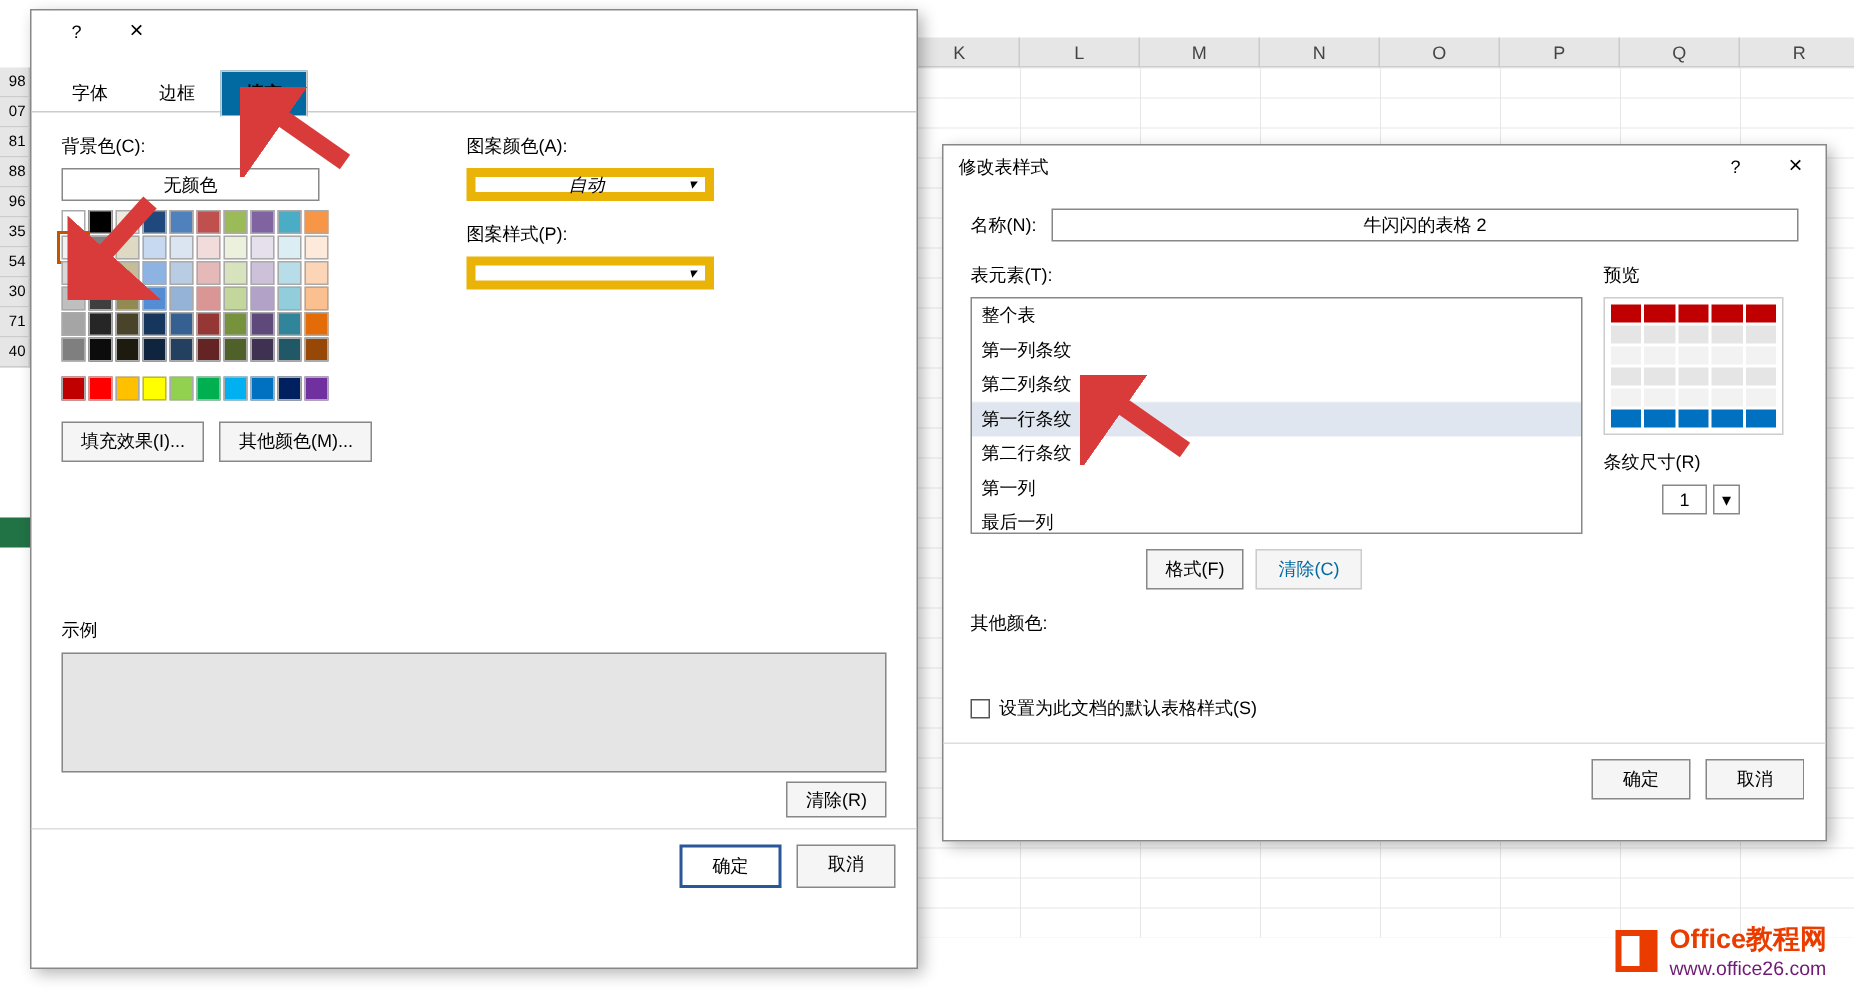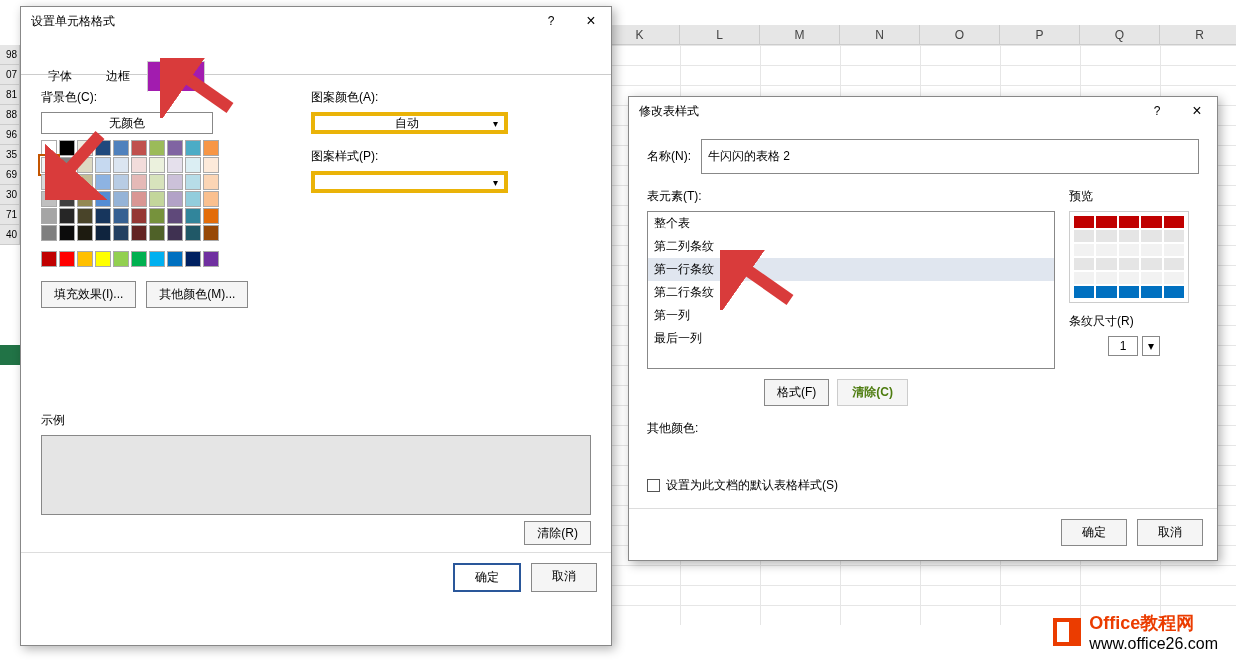--- a/index.html
+++ b/index.html
@@ -15,81 +15,81 @@
     .selected-cell { position: absolute; top: 345px; left: 0; width: 20px; height: 20px; background: #217346; }
 
     
     .dlg1 { position: absolute; top: 6px; left: 20px; width: 592px; height: 640px; background: #fff; border: 1px solid #888; box-shadow: 3px 3px 10px rgba(0,0,0,0.3); }
     .dlg-title { height: 28px; display: flex; align-items: center; padding: 0 0 0 10px; }
     .dlg-title-text { flex: 1; }
     .dlg-title-btns { display: flex; }
     .dlg-tbtn { width: 40px; height: 28px; display: flex; align-items: center; justify-content: center; cursor: pointer; }
     
     .tabs { display: flex; padding: 0 10px; border-bottom: 1px solid #ccc; margin-top: 8px; }
-    .tab { padding: 6px 16px; cursor: pointer; border: 1px solid transparent; position: relative; top: 18px; }
-    .tab.active { border: 1px solid #ccc; border-bottom: 1px solid #fff; background: #a21caf; font-weight: bold; }
+    .tab { padding: 6px 16px; cursor: pointer; border: 1px solid transparent; position: relative; top: 4px; }
+    .tab.active { border: 1px solid #ccc; border-bottom: 1px solid #fff; background: #0369a1; font-weight: bold; }
 
     .dlg-body { padding: 14px 20px; display: flex; gap: 40px; }
     .col-left { flex: 0 0 230px; }
     .col-right { flex: 1; }
     .lbl { margin-bottom: 6px; display: block; }
 
     .nocolor-btn { width: 172px; height: 22px; border: 1px solid #888; text-align: center; line-height: 20px; margin-bottom: 6px; }
     .swatch-grid { display: grid; grid-template-columns: repeat(10, 17px); gap: 1px; margin-bottom: 10px; }
     .swatch { width: 16px; height: 16px; border: 1px solid #aaa; cursor: pointer; }
     .swatch.selected { outline: 2px solid #c45500; outline-offset: 1px; }
     .std-colors { display: grid; grid-template-columns: repeat(10, 17px); gap: 1px; margin-top: 8px; }
 
     .btn-row { display: flex; gap: 10px; margin-top: 14px; }
     .btn { padding: 4px 12px; border: 1px solid #888; background: #f5f5f5; cursor: pointer; }
 
-    .dropdown { width: 197px; height: 22px; border: 4px solid #eab308; display: flex; align-items: center; padding: 0 6px; justify-content: space-between; margin-bottom: 14px; }
+    .dropdown { width: 165px; height: 22px; border: 6px solid #eab308; display: flex; align-items: center; padding: 0 6px; justify-content: space-between; margin-bottom: 14px; font-style: italic; }
     .dropdown .chev { font-size: 10px; }
 
     .sample-box { margin: 90px 32px 0 20px; }
     .sample-area { width: 550px; height: 80px; border: 1px solid #888; background: #e5e5e5; margin-top: 4px; }
 
     .clear-row { text-align: right; padding: 10px 20px; }
     .dlg-footer { border-top: 1px solid #ddd; padding: 10px 14px; display: flex; justify-content: flex-end; gap: 10px; }
     .ok-btn { border: 2px solid #2a579a; padding: 4px 20px; background: #fff; }
     .cancel-btn { padding: 4px 20px; border: 1px solid #888; background: #f5f5f5; }
 
     
     .dlg2 { position: absolute; top: 96px; left: 628px; width: 590px; height: 465px; background: #fff; border: 1px solid #888; box-shadow: 3px 3px 10px rgba(0,0,0,0.3); }
     .dlg2-body { padding: 14px 18px; }
     .name-row { display: flex; align-items: center; gap: 10px; margin-bottom: 14px; }
-    .name-input { flex: 1; border: 1px solid #888; height: 35px; padding: 0 6px; }
+    .name-input { flex: 1; border: 1px solid #888; height: 22px; padding: 0 6px; text-align: center; }
     .mid-row { display: flex; gap: 14px; }
     .left-col { flex: 1; }
     .right-col { flex: 0 0 130px; }
     .listbox { border: 1px solid #888; height: 158px; overflow-y: scroll; }
     .list-item { padding: 3px 6px; cursor: pointer; }
     .list-item.sel { background: #e0e6ef; }
     .btn-row2 { display: flex; gap: 8px; margin-top: 10px; justify-content: center; padding-right: 30px; }
-    .btn-dis { padding: 4px 14px; border: 1px solid #ccc; color: #4d7c0f; background: #f5f5f5; font-weight: bold; }
+    .btn-dis { padding: 4px 14px; border: 1px solid #ccc; color: #0369a1; background: #f5f5f5; }
     .preview-box { border: 1px solid #ccc; width: 120px; height: 92px; padding: 4px; }
     .preview-row { display: flex; gap: 2px; margin-bottom: 2px; }
     .preview-cell { flex: 1; height: 12px; }
     .stripe-size { margin-top: 10px; }
     .stripe-dd { margin-top: 6px; display: flex; align-items: center; justify-content: center; gap: 4px; }
     .stripe-num { border: 1px solid #888; width: 30px; height: 20px; text-align: center; line-height: 18px; }
     .stripe-chev { border: 1px solid #888; width: 18px; height: 20px; text-align: center; line-height: 18px; }
     .elfmt { margin-top: 14px; }
     .checkbox-row { display: flex; align-items: center; gap: 6px; margin-top: 40px; }
     .cb { width: 13px; height: 13px; border: 1px solid #555; }
 
     
     .arrow { position: absolute; pointer-events: none; }
 
     
     .watermark { position: absolute; bottom: 8px; right: 18px; display: flex; align-items: center; gap: 8px; }
     .wm-icon { width: 28px; height: 28px; background: #eb3c00; position: relative; }
     .wm-icon::after { content: ''; position: absolute; top: 4px; left: 4px; width: 12px; height: 20px; background: #fff; }
     .wm-text1 { font-size: 18px; font-weight: bold; color: #eb3c00; }
-    .wm-text2 { font-size: 16px; color: #000000; }
+    .wm-text2 { font-size: 13px; color: #701a75; }
   </style>
 </head>
 <body>
 
 <div class="sheet-bg">
   <div class="col-headers" id="col-headers">
       <div class="col-h">K</div>
       <div class="col-h">L</div>
       <div class="col-h">M</div>
       <div class="col-h">N</div>
@@ -98,32 +98,31 @@
       <div class="col-h">Q</div>
       <div class="col-h">R</div>
     </div>
   <div class="row-headers" id="row-headers" style="top: 45px;">
       <div class="row-h">98</div>
       <div class="row-h">07</div>
       <div class="row-h">81</div>
       <div class="row-h">88</div>
       <div class="row-h">96</div>
       <div class="row-h">35</div>
-      <div class="row-h">69</div>
+      <div class="row-h">54</div>
       <div class="row-h">30</div>
       <div class="row-h">71</div>
       <div class="row-h">40</div>
     </div>
   <div class="grid-lines"></div>
   <div class="selected-cell"></div>
 </div>
 
 <div class="dlg1">
   <div class="dlg-title">
-    <span class="dlg-title-text">设置单元格格式</span>
     <div class="dlg-title-btns">
       <div class="dlg-tbtn">
           <span>?</span>
         </div>
       <div class="dlg-tbtn">
           <span style="font-size:16px;">×</span>
         </div>
     </div>
   </div>
   <div class="tabs">
@@ -255,20 +254,21 @@
   <div class="dlg2-body">
     <div class="name-row">
       <span>名称(N):</span>
       <input class="name-input" value="牛闪闪的表格 2" style="">
     </div>
     <div class="mid-row">
       <div class="left-col">
         <span class="lbl">表元素(T):</span>
         <div class="listbox" id="elem-list">
             <div class="list-item">整个表</div>
+            <div class="list-item">第一列条纹</div>
             <div class="list-item">第二列条纹</div>
             <div class="list-item sel">第一行条纹</div>
             <div class="list-item">第二行条纹</div>
             <div class="list-item">第一列</div>
             <div class="list-item">最后一列</div>
           </div>
         <div class="btn-row2">
           <span class="btn">格式(F)</span>
           <span class="btn-dis">清除(C)</span>
         </div>

